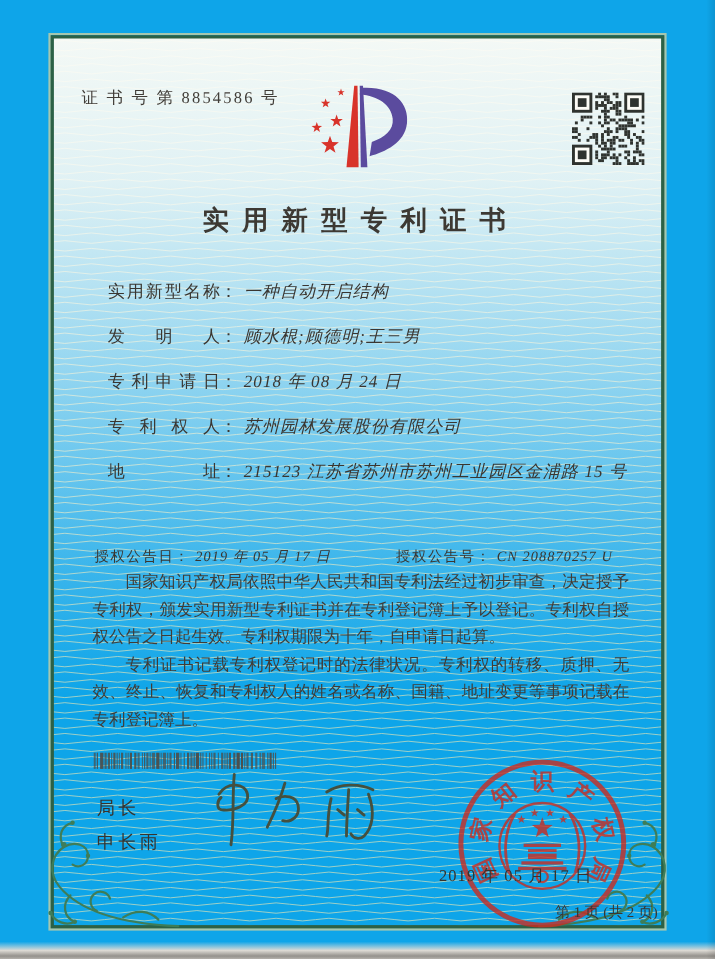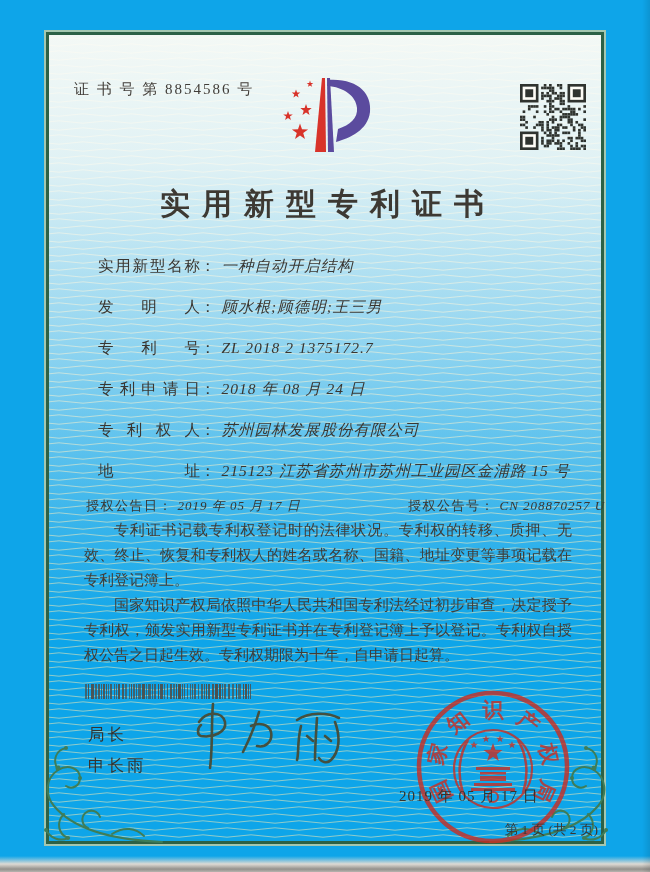--- a/index.html
+++ b/index.html
@@ -33,30 +33,30 @@
   .orn-right{left:488px;top:744px;transform:scaleX(-1);}
   .cert-no{
     position:absolute;left:74px;top:80px;z-index:4;
     font-size:15px;letter-spacing:2px;color:#413d38;
   }
   .logo{position:absolute;left:274px;top:74px;z-index:4;}
   .qr{position:absolute;left:520px;top:84px;z-index:4;}
   .title{
     position:absolute;left:46px;top:184px;width:552px;margin:0;z-index:4;
     text-align:center;text-indent:12px;
-    font-size:30px;letter-spacing:12px;font-weight:700;color:#3d3933;
+    font-size:24px;letter-spacing:12px;font-weight:700;color:#3d3933;
   }
   .fields{position:absolute;left:86px;top:254px;width:500px;z-index:4;}
   .frow{margin-bottom:18px;font-size:15.5px;line-height:23px;white-space:nowrap;color:#3a3631;}
   .flabel{display:inline-block;width:102px;text-align:justify;text-align-last:justify;vertical-align:top;margin-left:12px;}
   .fcolon{display:inline-block;margin-right:6px;}
   .fvalue{letter-spacing:1px;font-style:italic;}
   .grant-row{position:absolute;left:86px;top:497px;width:500px;z-index:4;
     font-size:13px;white-space:nowrap;color:#3a3631;}
-  .grant-no{position:absolute;left:274px;top:0;margin-left:48px;}
+  .grant-no{position:absolute;left:274px;top:0;}
   .glabel{letter-spacing:1.5px;}
   .paras{position:absolute;left:84px;top:518px;width:488px;z-index:4;}
   .paras p{margin:0;text-indent:2em;font-size:15px;line-height:25px;color:#403c37;text-align:justify;}
   .barcode{position:absolute;left:85px;top:684px;z-index:4;}
   .office{position:absolute;left:88px;z-index:4;font-size:16.5px;letter-spacing:3px;color:#37332e;}
   .office-title{top:724px;}
   .office-name{top:755px;}
   .sig{position:absolute;left:185px;top:692px;z-index:5;}
   .seal{position:absolute;left:408px;top:682px;z-index:4;opacity:.9;}
   .seal-date{position:absolute;left:399px;top:787px;z-index:6;font-size:15px;letter-spacing:1px;color:#38322c;}
@@ -435,41 +435,38 @@
   <h1 class="title">实用新型专利证书</h1>
 
   <div class="fields">
     <div class="frow">
       <span class="flabel">实用新型名称</span><span class="fcolon">：</span><span class="fvalue">一种自动开启结构</span>
     </div>
     <div class="frow">
       <span class="flabel">发明人</span><span class="fcolon">：</span><span class="fvalue">顾水根;顾德明;王三男</span>
     </div>
     <div class="frow">
-      <span class="flabel">专利号</span><span class="fcolon">：</span><span class="fvalue">ZL 2018 2 1375172.7</span>
-    </div>
-    <div class="frow">
       <span class="flabel">专利申请日</span><span class="fcolon">：</span><span class="fvalue">2018 年 08 月 24 日</span>
     </div>
     <div class="frow">
       <span class="flabel">专利权人</span><span class="fcolon">：</span><span class="fvalue">苏州园林发展股份有限公司</span>
     </div>
     <div class="frow">
       <span class="flabel">地址</span><span class="fcolon">：</span><span class="fvalue">215123 江苏省苏州市苏州工业园区金浦路 15 号</span>
     </div>
   </div>
 
   <div class="grant-row">
     <span><span class="glabel">授权公告日</span><span class="fcolon">：</span><span class="fvalue">2019 年 05 月 17 日</span></span>
     <span class="grant-no"><span class="glabel">授权公告号</span><span class="fcolon">：</span><span class="fvalue">CN 208870257 U</span></span>
   </div>
 
   <div class="paras">
+    <p>国家知识产权局依照中华人民共和国专利法经过初步审查，决定授予专利权，颁发实用新型专利证书并在专利登记簿上予以登记。专利权自授权公告之日起生效。专利权期限为十年，自申请日起算。</p>
     <p>专利证书记载专利权登记时的法律状况。专利权的转移、质押、无效、终止、恢复和专利权人的姓名或名称、国籍、地址变更等事项记载在专利登记簿上。</p>
-    <p>国家知识产权局依照中华人民共和国专利法经过初步审查，决定授予专利权，颁发实用新型专利证书并在专利登记簿上予以登记。专利权自授权公告之日起生效。专利权期限为十年，自申请日起算。</p>
   </div>
 
   <svg class="barcode" id="barcode" width="172" height="15" viewBox="0 0 172 15">
       <rect x="0" y="0" width="2" height="15" fill="#4c4f4c" opacity="0.7389331937017539"></rect>
       <rect x="3" y="0" width="1" height="15" fill="#4c4f4c" opacity="0.9777122826677338"></rect>
       <rect x="6" y="0" width="3" height="15" fill="#4c4f4c" opacity="0.9282587410082382"></rect>
       <rect x="10" y="0" width="2" height="15" fill="#4c4f4c" opacity="0.7593051791467262"></rect>
       <rect x="13" y="0" width="2" height="15" fill="#4c4f4c" opacity="0.8326441765449215"></rect>
       <rect x="16" y="0" width="1" height="15" fill="#4c4f4c" opacity="0.8035939306503133"></rect>
       <rect x="18" y="0" width="2" height="15" fill="#4c4f4c" opacity="0.9057325483326486"></rect>

